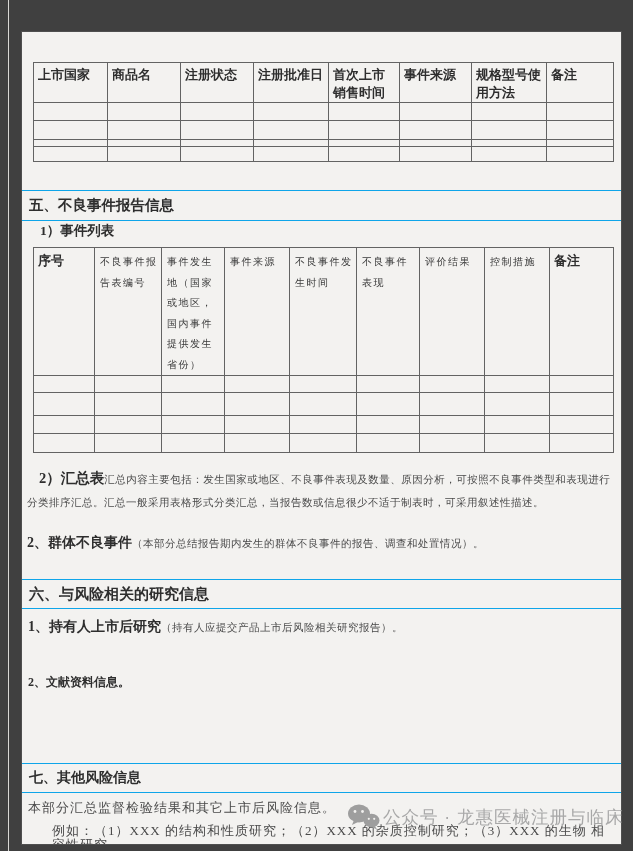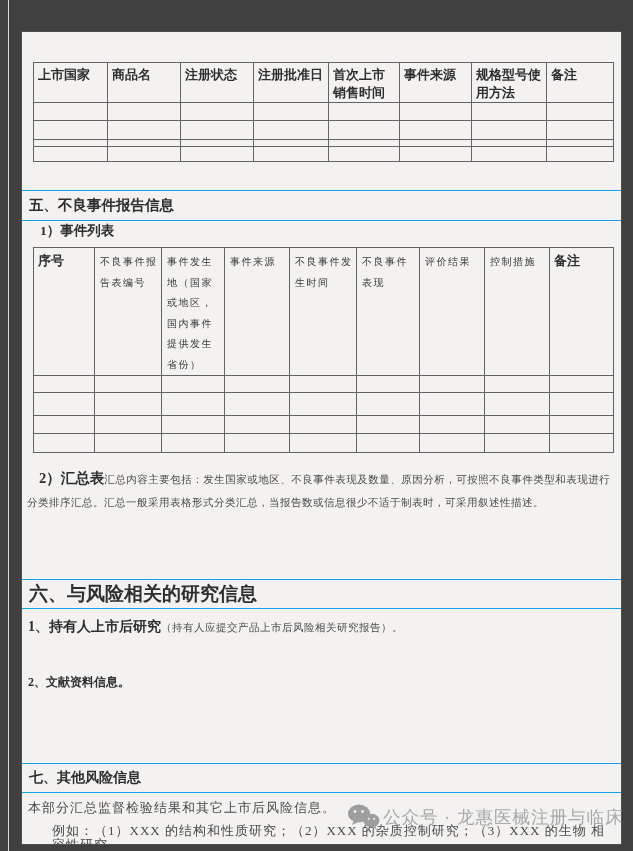--- a/index.html
+++ b/index.html
@@ -13,21 +13,21 @@
   .page{position:relative;width:633px;height:851px;background:#404040;text-decoration:underline;}
   .page-edge{position:absolute;left:8px;top:0;width:1px;height:851px;background:#d9d8d5;}
   .form{
     position:absolute;left:21px;top:31px;width:601px;height:814px;
     box-sizing:border-box;border:1px solid #4f4f4f;background:#f3f2f0;
   }
   .row{box-sizing:border-box;width:100%;overflow:hidden;}
   .row + .row{border-top:1px solid #0ea5e9;}
   .sec4{height:158px;}
   .titlerow{height:30px;line-height:29px;padding-left:7px;font-size:14.5px;font-weight:bold;}
-  .titlerow6{height:29px;line-height:28px;padding-left:7px;font-size:19px;font-weight:bold;}
+  .titlerow6{height:29px;line-height:28px;padding-left:7px;font-size:15px;font-weight:bold;}
   .bigcell{height:359px;}
   .research{height:155px;padding:8px 8px 0 6px;}
   .titlerow7{height:29px;line-height:28px;padding-left:7px;font-size:14px;font-weight:bold;}
   .other{height:52px;padding:8px 8px 0 6px;}
 
   table{border-collapse:collapse;table-layout:fixed;}
   .mtable{width:580px;margin:30px 0 0 11px;}
   .etable{width:580px;margin:2px 0 0 11px;}
   th,td{border:1px solid #636363;padding:0;}
   .mtable th{
@@ -214,20 +214,23 @@
               <td></td>
               <td></td>
           </tr>
         </tbody>
       </table>
 
       <div class="summary">
         <span class="lbl-big">2）汇总表</span><span class="note">汇总内容主要包括：发生国家或地区、不良事件表现及数量、原因分析，可按照不良事件类型和表现进行分类排序汇总。汇总一般采用表格形式分类汇总，当报告数或信息很少不适于制表时，可采用叙述性描述。</span>
       </div>
 
+      <div class="groupline">
+        <span class="lbl">2、群体不良事件</span><span class="note">（本部分总结报告期内发生的群体不良事件的报告、调查和处置情况）。</span>
+      </div>
     </div>
 
     <div class="row titlerow6">六、与风险相关的研究信息</div>
 
     <div class="row research">
       <div>
         <span class="lbl">1、持有人上市后研究</span><span class="note">（持有人应提交产品上市后风险相关研究报告）。</span>
       </div>
       <div class="litline">2、文献资料信息。</div>
     </div>

